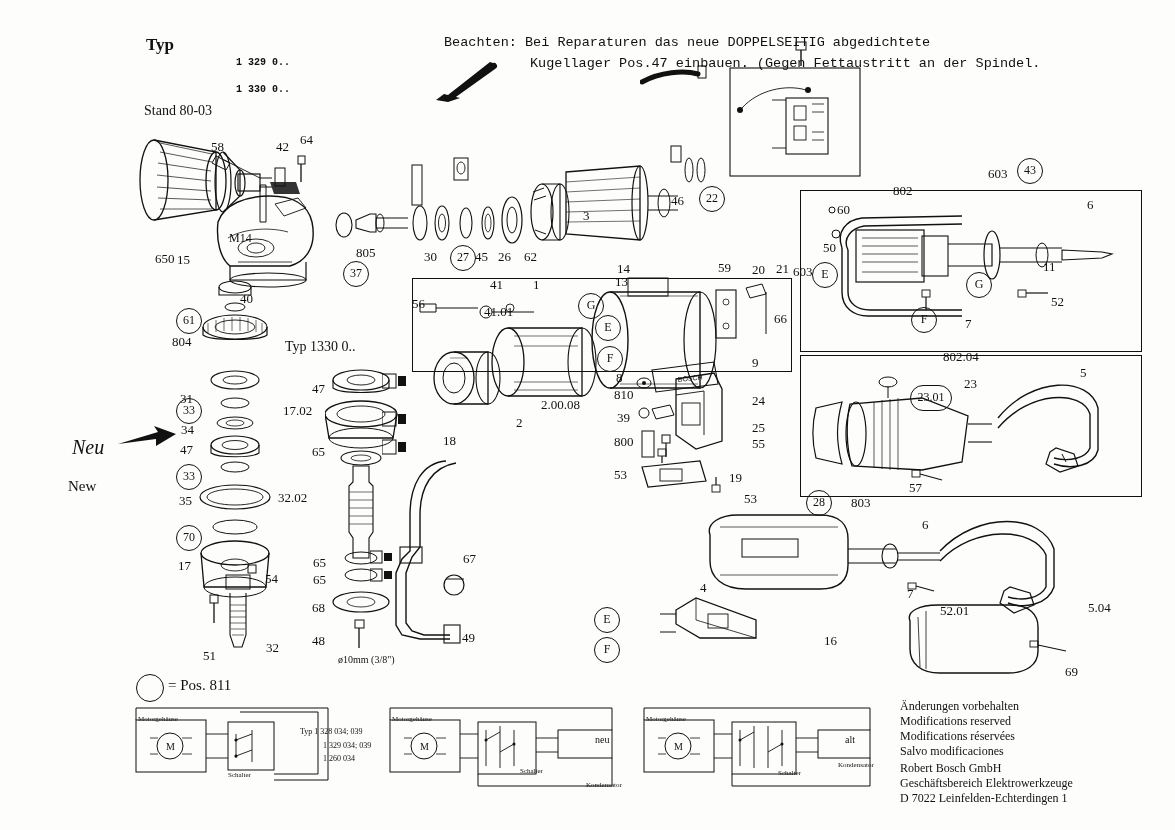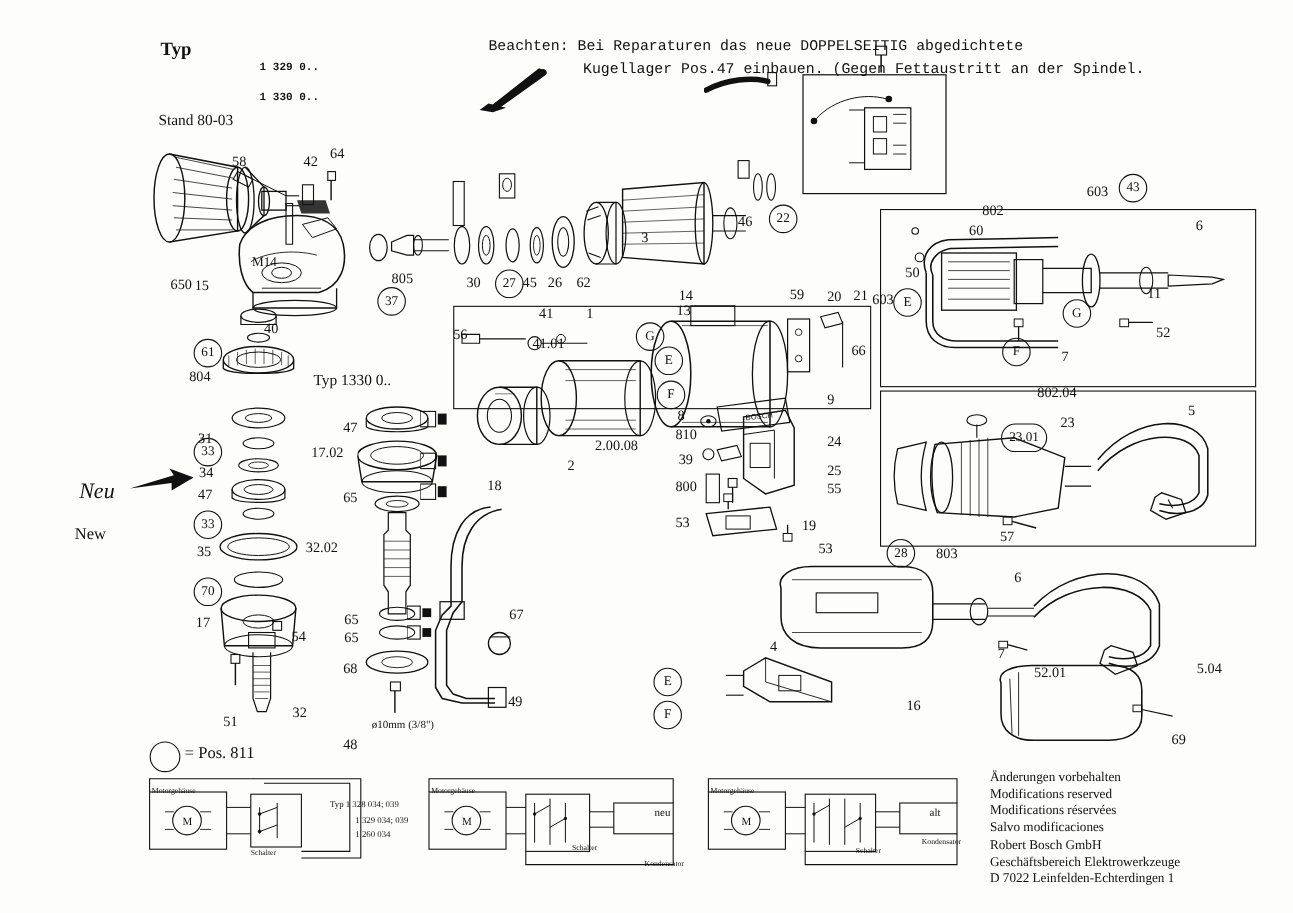--- a/index.html
+++ b/index.html
@@ -508,21 +508,21 @@
       <div class="t num" style="left: 203px; top: 649px;">51</div>
       <div class="t num" style="left: 265px; top: 572px;">54</div>
       <div class="t num" style="left: 266px; top: 641px;">32</div>
       <div class="t num" style="left: 312px; top: 382px;">47</div>
       <div class="t num" style="left: 283px; top: 404px;">17.02</div>
       <div class="t num" style="left: 312px; top: 445px;">65</div>
       <div class="t num" style="left: 278px; top: 491px;">32.02</div>
       <div class="t num" style="left: 313px; top: 556px;">65</div>
       <div class="t num" style="left: 313px; top: 573px;">65</div>
       <div class="t num" style="left: 312px; top: 601px;">68</div>
-      <div class="t num" style="left: 312px; top: 634px; margin-top: 36px;">48</div>
+      <div class="t num" style="left: 312px; top: 634px;">48</div>
       <div class="t num" style="left: 463px; top: 552px;">67</div>
       <div class="t num" style="left: 462px; top: 631px;">49</div>
       <div class="t num" style="left: 412px; top: 297px;">56</div>
       <div class="t num" style="left: 490px; top: 278px;">41</div>
       <div class="t num" style="left: 484px; top: 305px;">41.01</div>
       <div class="t num" style="left: 443px; top: 434px;">18</div>
       <div class="t num" style="left: 516px; top: 416px;">2</div>
       <div class="t num" style="left: 541px; top: 398px;">2.00.08</div>
       <div class="t num" style="left: 533px; top: 278px;">1</div>
       <div class="t num" style="left: 615px; top: 275px;">13</div>
@@ -535,21 +535,21 @@
       <div class="t num" style="left: 616px; top: 371px;">8</div>
       <div class="t num" style="left: 614px; top: 388px;">810</div>
       <div class="t num" style="left: 617px; top: 411px;">39</div>
       <div class="t num" style="left: 614px; top: 435px;">800</div>
       <div class="t num" style="left: 752px; top: 394px;">24</div>
       <div class="t num" style="left: 752px; top: 421px;">25</div>
       <div class="t num" style="left: 752px; top: 437px; text-align: right;">55</div>
       <div class="t num" style="left: 614px; top: 468px;">53</div>
       <div class="t num" style="left: 729px; top: 471px;">19</div>
       <div class="t num" style="left: 744px; top: 492px;">53</div>
-      <div class="t num" style="left: 837px; top: 203px; margin-left: 44px;">60</div>
+      <div class="t num" style="left: 837px; top: 203px;">60</div>
       <div class="t num" style="left: 823px; top: 241px;">50</div>
       <div class="t num" style="left: 793px; top: 265px;">603</div>
       <div class="t num" style="left: 893px; top: 184px;">802</div>
       <div class="t num" style="left: 988px; top: 167px;">603</div>
       <div class="t num" style="left: 1087px; top: 198px;">6</div>
       <div class="t num" style="left: 1043px; top: 260px;">11</div>
       <div class="t num" style="left: 1051px; top: 295px;">52</div>
       <div class="t num" style="left: 965px; top: 317px;">7</div>
       <div class="t num" style="left: 943px; top: 350px;">802.04</div>
       <div class="t num" style="left: 964px; top: 377px;">23</div>

